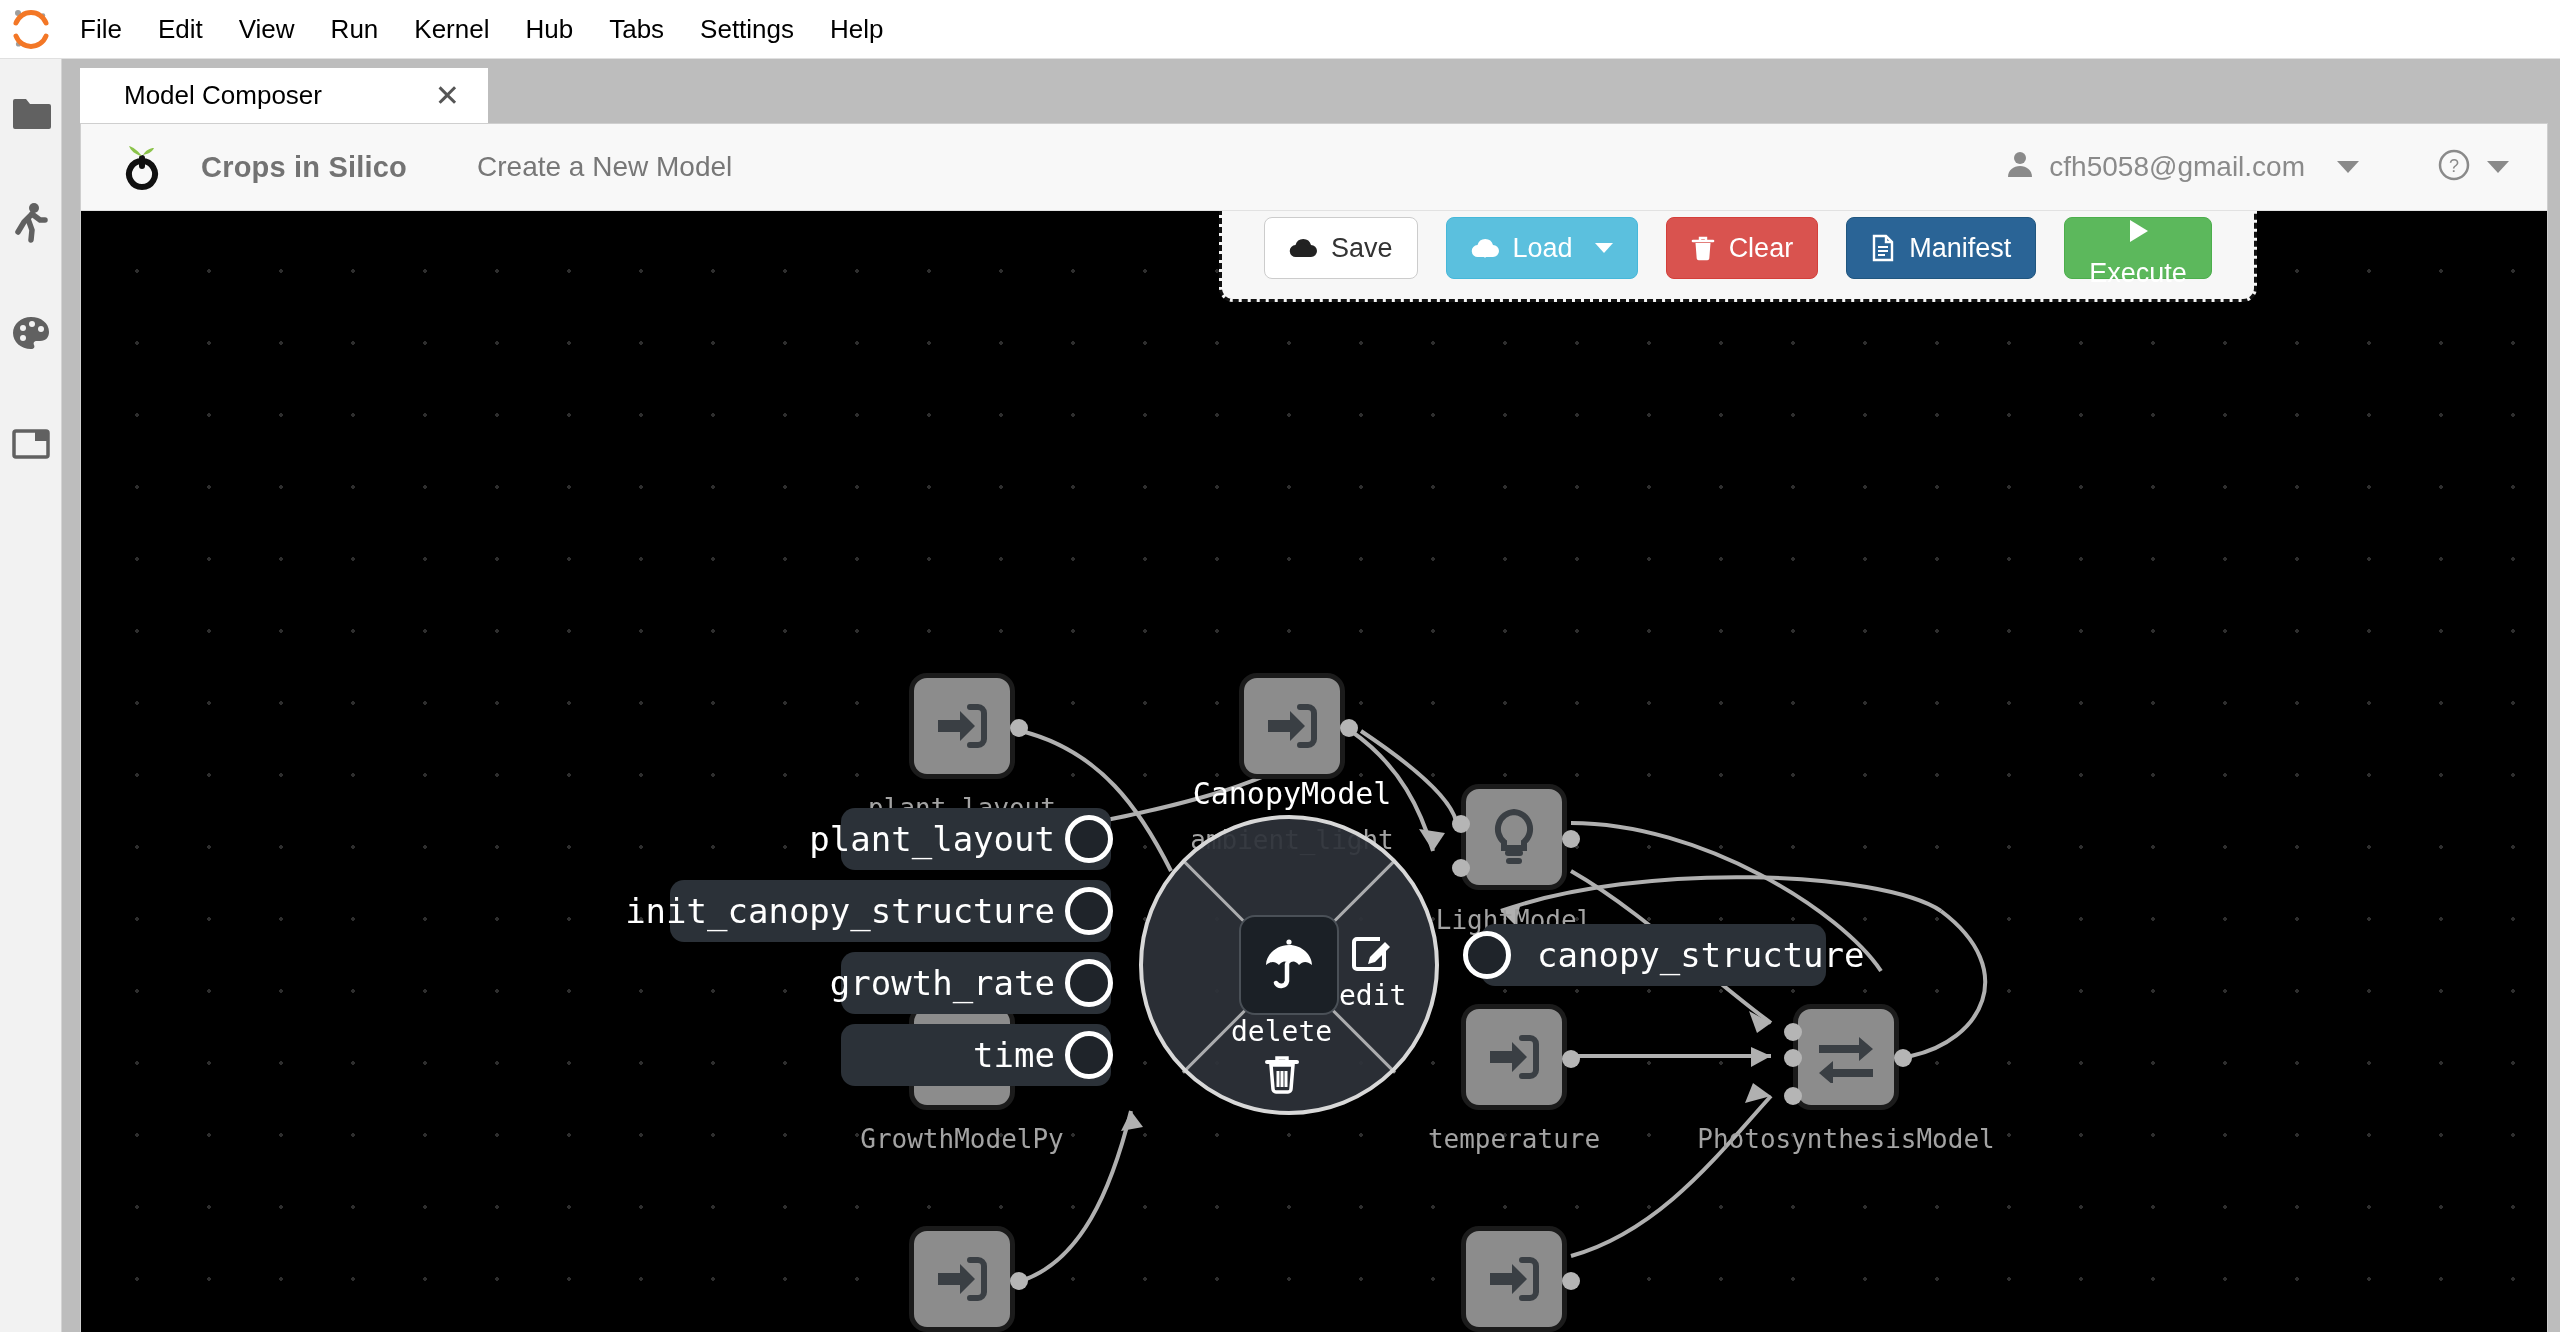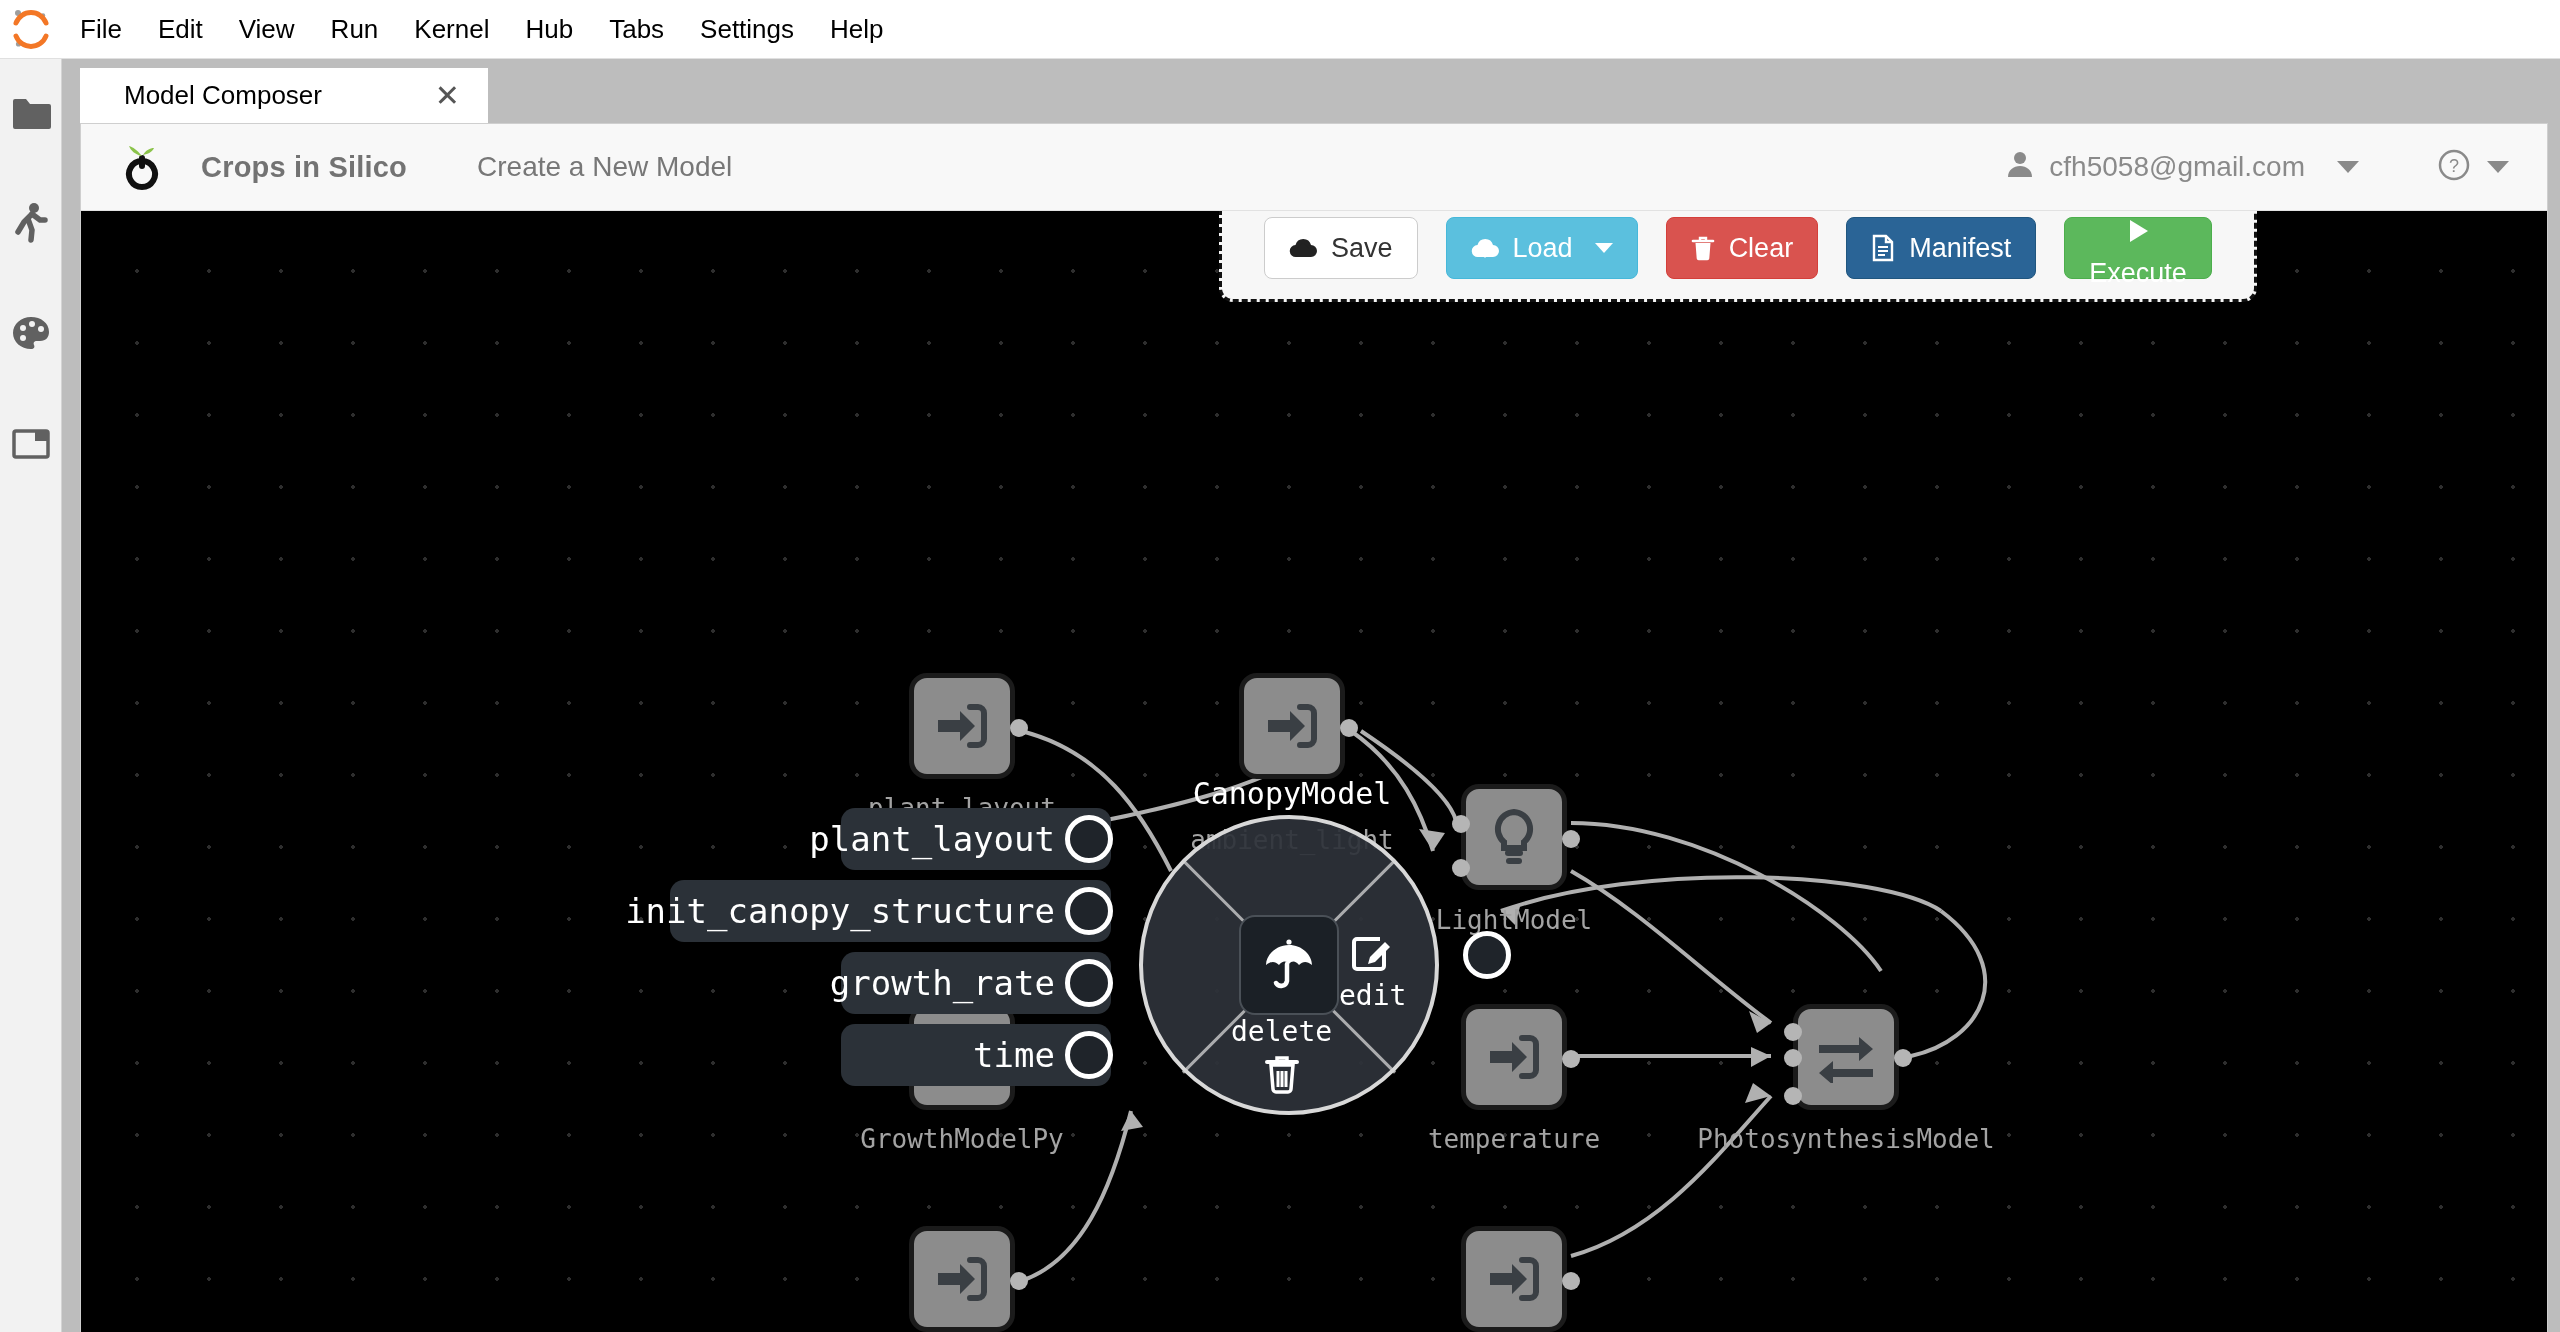--- a/index.html
+++ b/index.html
@@ -452,20 +452,23 @@
       <div class="chip chip-in" style="left:760px; top:741px; width:270px;">
         <span>growth_rate</span>
       </div>
       <div class="chip-circle" style="left:984px; top:748px;"></div>
 
       <div class="chip chip-in" style="left:760px; top:813px; width:270px;">
         <span>time</span>
       </div>
       <div class="chip-circle" style="left:984px; top:820px;"></div>
 
+      <div class="chip chip-out" style="left:1400px; top:713px; width:345px;">
+        <span>canopy_structure</span>
+      </div>
       <div class="chip-circle" style="left:1382px; top:720px;"></div>
 
       <div class="radial" style="left:1058px; top:604px;">
         <div class="radial-spoke" style="transform: rotate(45deg);"></div>
         <div class="radial-spoke" style="transform: rotate(135deg);"></div>
         <div class="radial-spoke" style="transform: rotate(225deg);"></div>
         <div class="radial-spoke" style="transform: rotate(315deg);"></div>
         <div class="radial-center">
           <svg width="54" height="56" viewBox="0 0 54 56">
             <path d="M27 8 C14 8 4 18 4 28 C9 24 13 24 17 28 C20 24 24 23 27 27 C30 23 34 24 37 28 C41 24 45 24 50 28 C50 18 40 8 27 8 Z" fill="#ffffff"></path>

